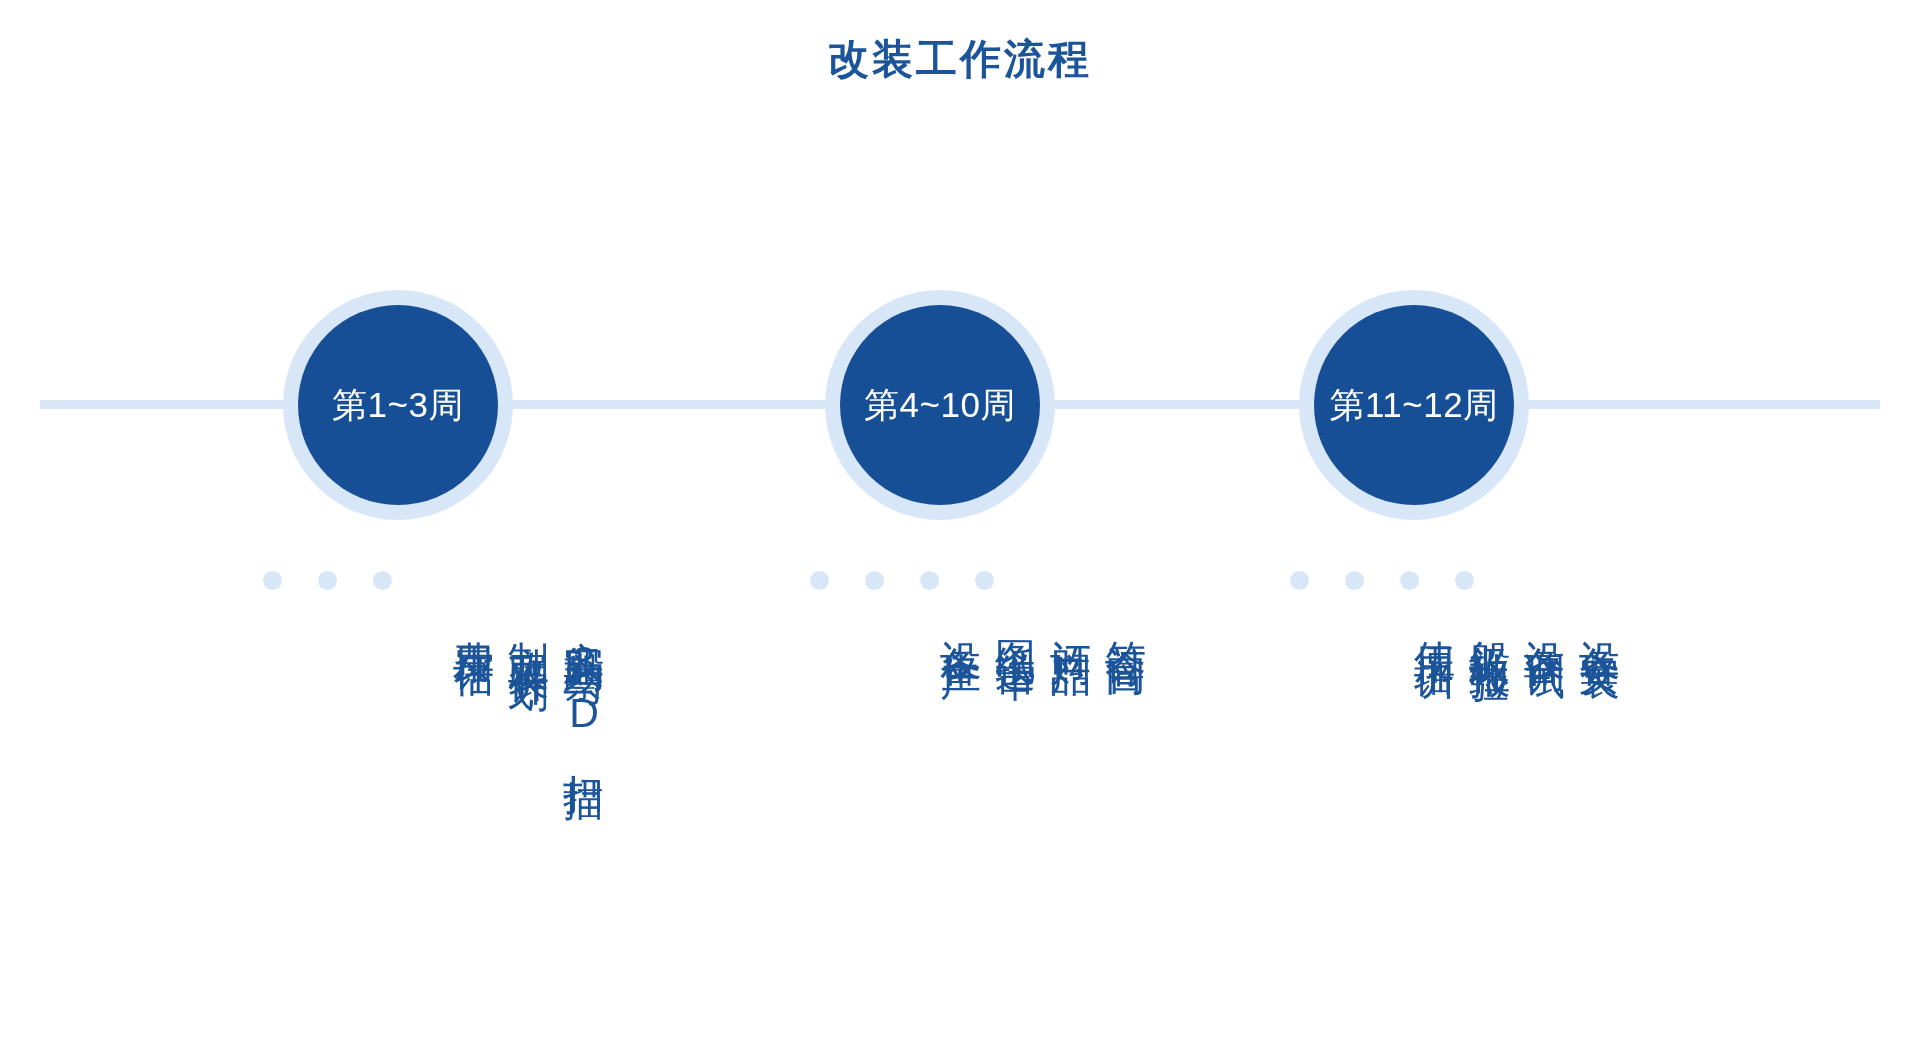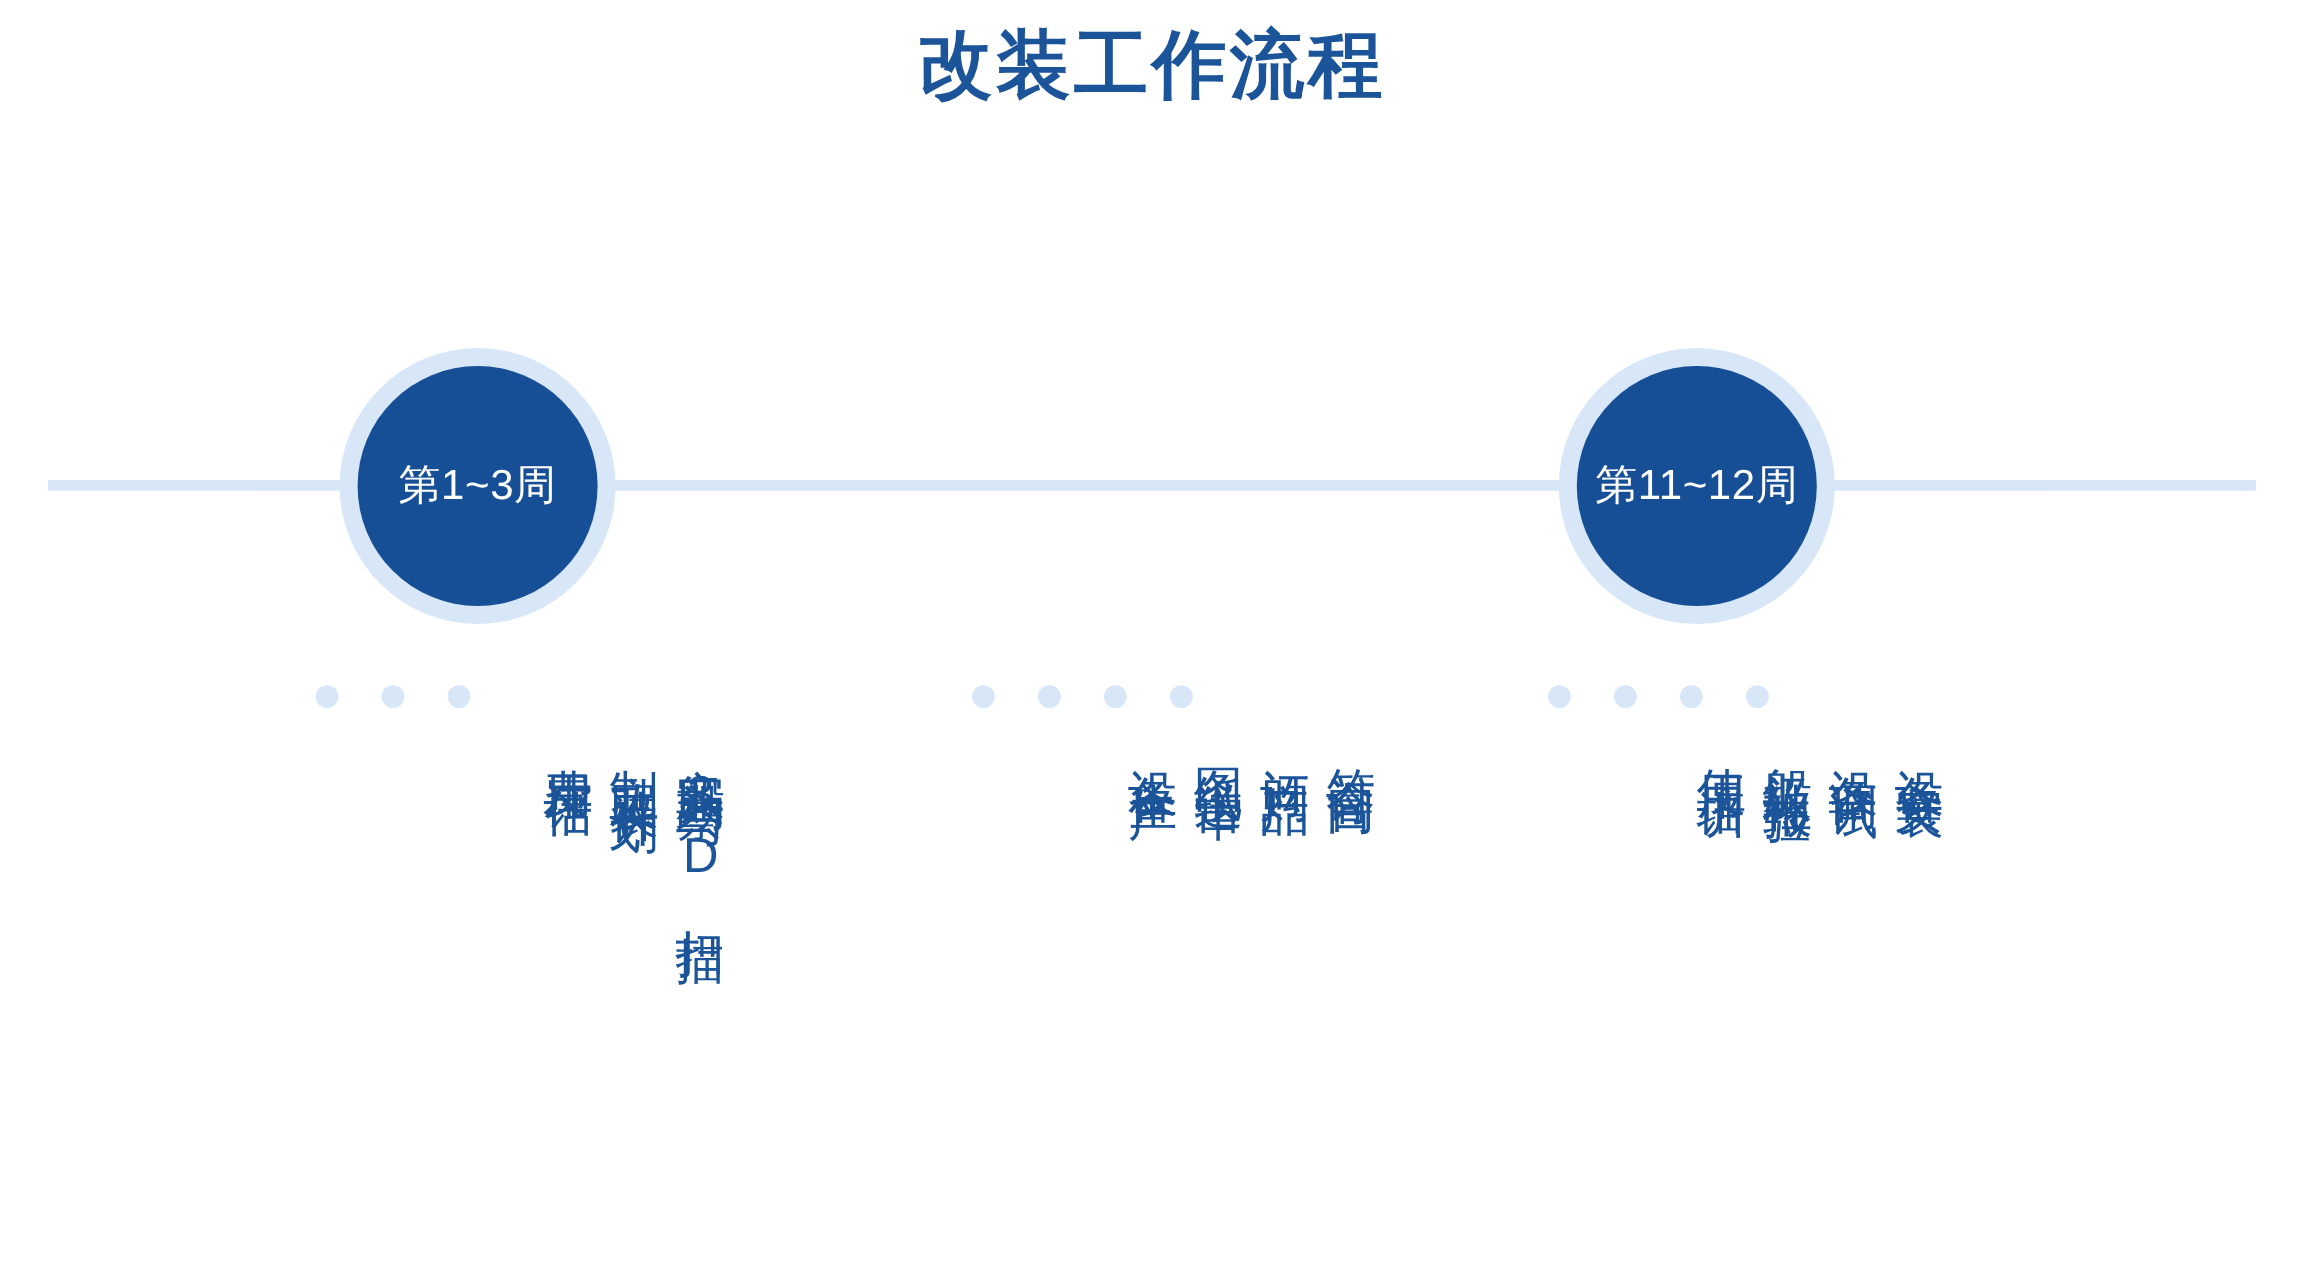--- a/index.html
+++ b/index.html
@@ -23,27 +23,26 @@
     background: #ffffff;
   }
 
   
   #page-title {
     position: absolute;
     left: 0;
     top: 22px;
     width: 1920px;
     text-align: center;
-    font-size: 62px;
+    font-size: 41px;
     line-height: 74px;
     font-weight: 700;
     color: #1B5499;
     letter-spacing: 3px;
     white-space: nowrap;
-    font-family: Liberation Mono, monospace;
   }
 
   
   #timeline-axis {
     position: absolute;
     left: 40px;
     top: 400px;
     width: 1840px;
     height: 9px;
     background: #D7E7F8;
@@ -169,20 +168,25 @@
         <span class="task-dot"></span>
       </div>
     <div class="task-columns">
         <div class="task-column">实船勘察与3D扫描</div>
         <div class="task-column">制定改装计划</div>
         <div class="task-column">费用评估</div>
       </div>
   </div>
 
   <div class="stage" id="stage-1">
+    <div class="stage-node">
+      <div class="stage-node-inner">
+        <span class="stage-node-label">第4~10周</span>
+      </div>
+    </div>
     <div class="task-dots">
         <span class="task-dot"></span>
         <span class="task-dot"></span>
         <span class="task-dot"></span>
         <span class="task-dot"></span>
       </div>
     <div class="task-columns">
         <div class="task-column">签订合同</div>
         <div class="task-column">订购产品</div>
         <div class="task-column">图纸送审</div>

